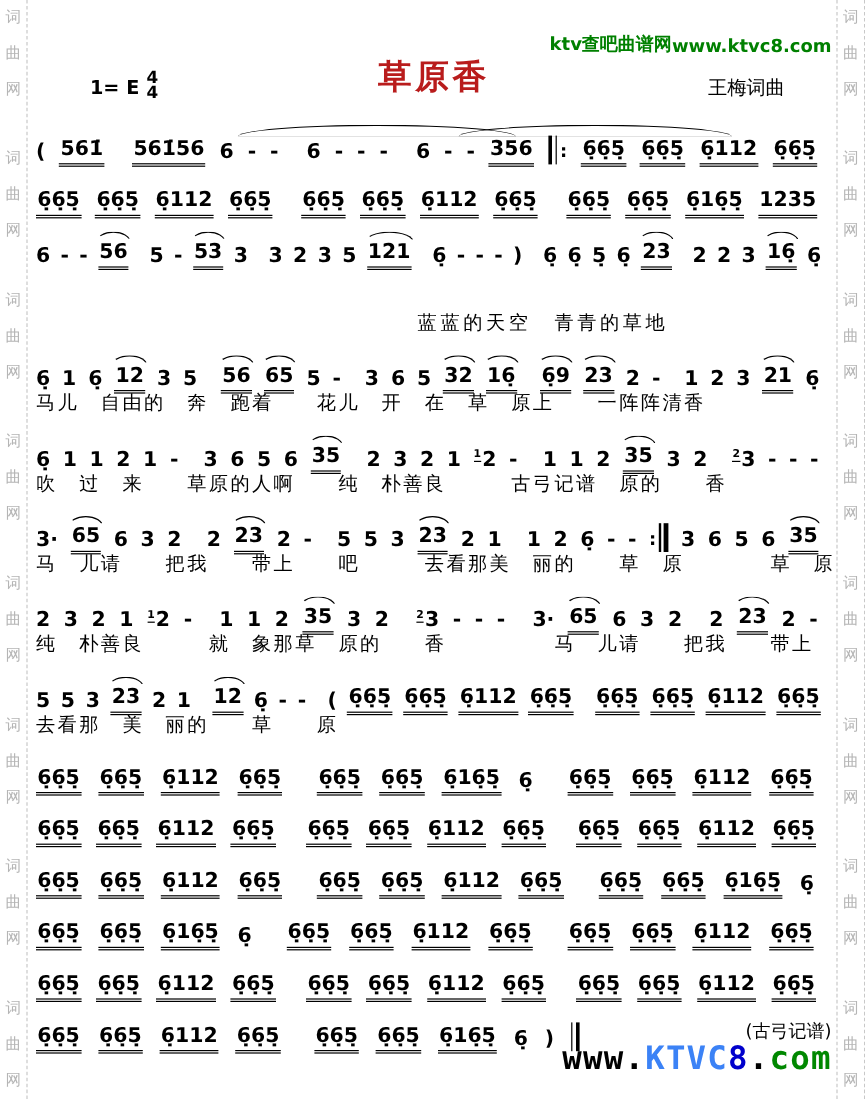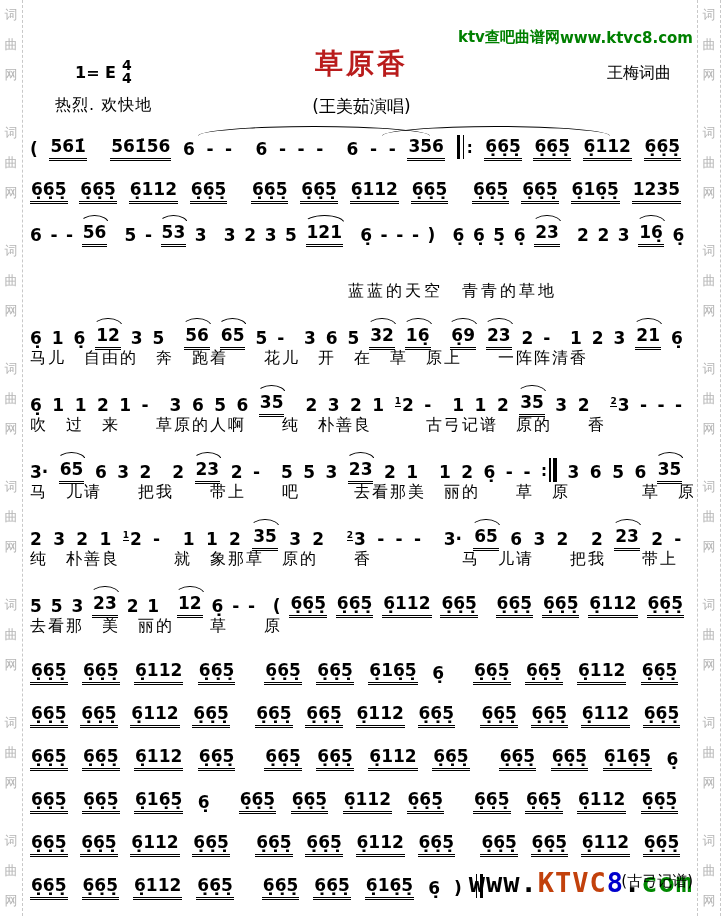--- a/index.html
+++ b/index.html
@@ -18,21 +18,21 @@
   #content{position:absolute;left:30px;right:28px;top:8px;z-index:2;}
   .h-row1{display:flex;justify-content:flex-end;margin-top:20px;align-items:flex-end;}
   .site{font-size:15px;font-weight:bold;color:#008000;}
   .h-mid{position:relative;height:46px;margin-top:2px;}
   .key-sig{position:absolute;left:45px;top:10px;font-size:16px;font-weight:bold;
     display:flex;align-items:center;gap:6px;}
   .time-sig{display:inline-flex;flex-direction:column;line-height:13px;
     font-size:14px;font-weight:bold;text-align:center;}
   .page-title{position:absolute;left:0;right:0;text-align:center;top:-4px;
     font-size:28px;font-weight:bold;color:#b91c1c;letter-spacing:3px;}
-  .credit{position:absolute;right:22px;top:14px;font-size:16px;}
+  .credit{position:absolute;right:39px;top:14px;font-size:16px;}
   .h-row3{position:relative;height:22px;}
   .tempo{position:absolute;left:25px;top:0;font-size:16px;letter-spacing:1px;}
   .subtitle{position:absolute;left:0;right:0;text-align:center;top:0;font-size:17px;}
   
   #score{margin-top:8px;}
   .sys{margin-bottom:9px;}
   .notes-line{height:34px;display:flex;align-items:flex-end;
     justify-content:space-between;position:relative;
     font-weight:bold;font-size:17px;}
   .sys.tail .notes-line{justify-content:flex-start;gap:14px;}
@@ -144,24 +144,20 @@
       <span>1= E</span>
       <span class="time-sig">
         <span>4</span>
         <span>4</span>
       </span>
     </span>
     <span class="page-title">草原香</span>
     <span class="credit">王梅词曲</span>
   </div>
 
-  <div class="h-row3">
-    <span class="tempo">热烈. 欢快地</span>
-    <span class="subtitle">(王美茹演唱)</span>
-  </div>
 
   <div id="score">
       <div class="sys" data-line="0">
         <div class="notes-line">
           <span class="tok">(</span>
           <span class="tok grp">561̇</span>
           <span class="tok"><span class="bar"></span></span>
           <span class="tok grp">561̇56</span>
           <span class="tok">6</span>
           <span class="tok">-</span>
@@ -529,13 +525,13 @@
           <span class="tok barwrap">
             <span class="bar"></span>
             <span class="bar thick"></span>
           </span>
           <span class="tail-note">(古弓记谱)</span>
         </div>
       </div>
     </div>
 </div>
 
-<div id="footer-logo"><span style="color: rgb(0, 0, 0);">www.</span><span style="color: #c2410c;">KTVC</span><span style="color: rgb(0, 0, 204);">8</span><span style="color: rgb(0, 0, 0);">.</span><span style="color: rgb(0, 136, 0);">com</span></div>
+<div id="footer-logo"><span style="color: rgb(0, 0, 0);">www.</span><span style="color: #3b82f6;">KTVC</span><span style="color: rgb(0, 0, 204);">8</span><span style="color: rgb(0, 0, 0);">.</span><span style="color: rgb(0, 136, 0);">com</span></div>
 
 </body></html>

